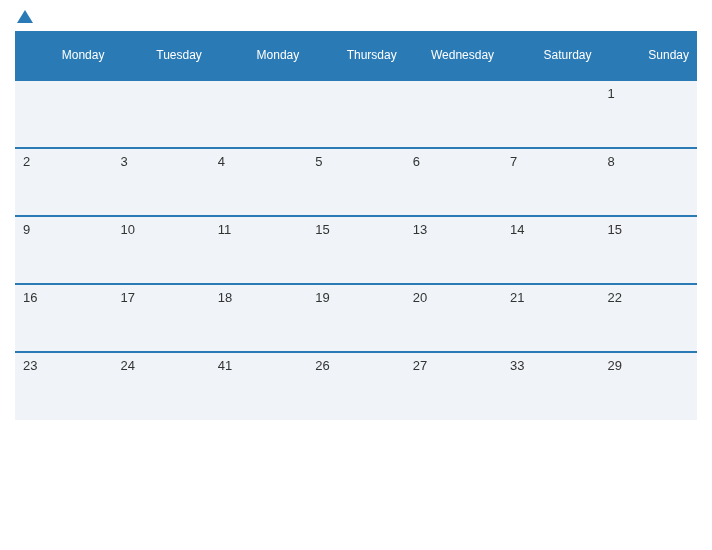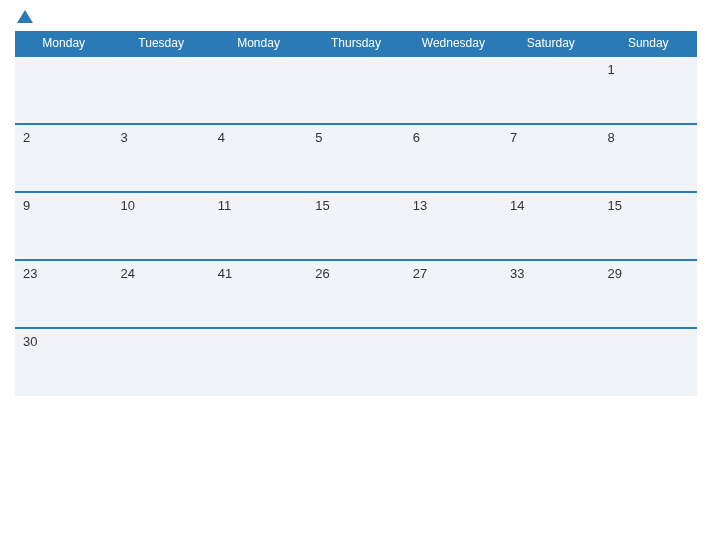--- a/index.html
+++ b/index.html
@@ -70,22 +70,22 @@
       width: 100%;
       border-collapse: collapse;
     }
     .calendar-table thead tr {
       background-color: #2a7ab5;
     }
     .calendar-table thead th {
       color: #fff;
       font-size: 12px;
       font-weight: normal;
-      text-align: center;
-      padding: 5px 8px;
+      text-align: right;
+      padding: 17px 8px;
       border: none;
     }
     .calendar-table tbody tr {
       border-top: 2px solid #2a7ab5;
     }
     .calendar-table tbody td {
       background: #f0f4f8;
       height: 68px;
       vertical-align: top;
       padding: 5px 8px;
@@ -153,32 +153,32 @@
         <tr>
           <td><span class="day-number">9</span></td>
           <td><span class="day-number">10</span></td>
           <td><span class="day-number">11</span></td>
           <td><span class="day-number">15</span></td>
           <td><span class="day-number">13</span></td>
           <td><span class="day-number">14</span></td>
           <td><span class="day-number">15</span></td>
         </tr>
         <tr>
+          <td><span class="day-number">16</span></td>
+          <td><span class="day-number">17</span></td>
+          <td><span class="day-number">18</span></td>
+          <td><span class="day-number">19</span></td>
+          <td><span class="day-number">20</span></td>
+          <td><span class="day-number">21</span></td>
+          <td><span class="day-number">22</span></td>
+        </tr>
+        <tr>
           <td><span class="day-number">23</span></td>
           <td><span class="day-number">24</span></td>
           <td><span class="day-number">41</span></td>
           <td><span class="day-number">26</span></td>
           <td><span class="day-number">27</span></td>
           <td><span class="day-number">33</span></td>
           <td><span class="day-number">29</span></td>
         </tr>
-        <tr>
-          <td><span class="day-number">30</span></td>
-          <td class="empty"></td>
-          <td class="empty"></td>
-          <td class="empty"></td>
-          <td class="empty"></td>
-          <td class="empty"></td>
-          <td class="empty"></td>
-        </tr>
       </tbody>
   </table>
 </div>
 
 </body></html>

